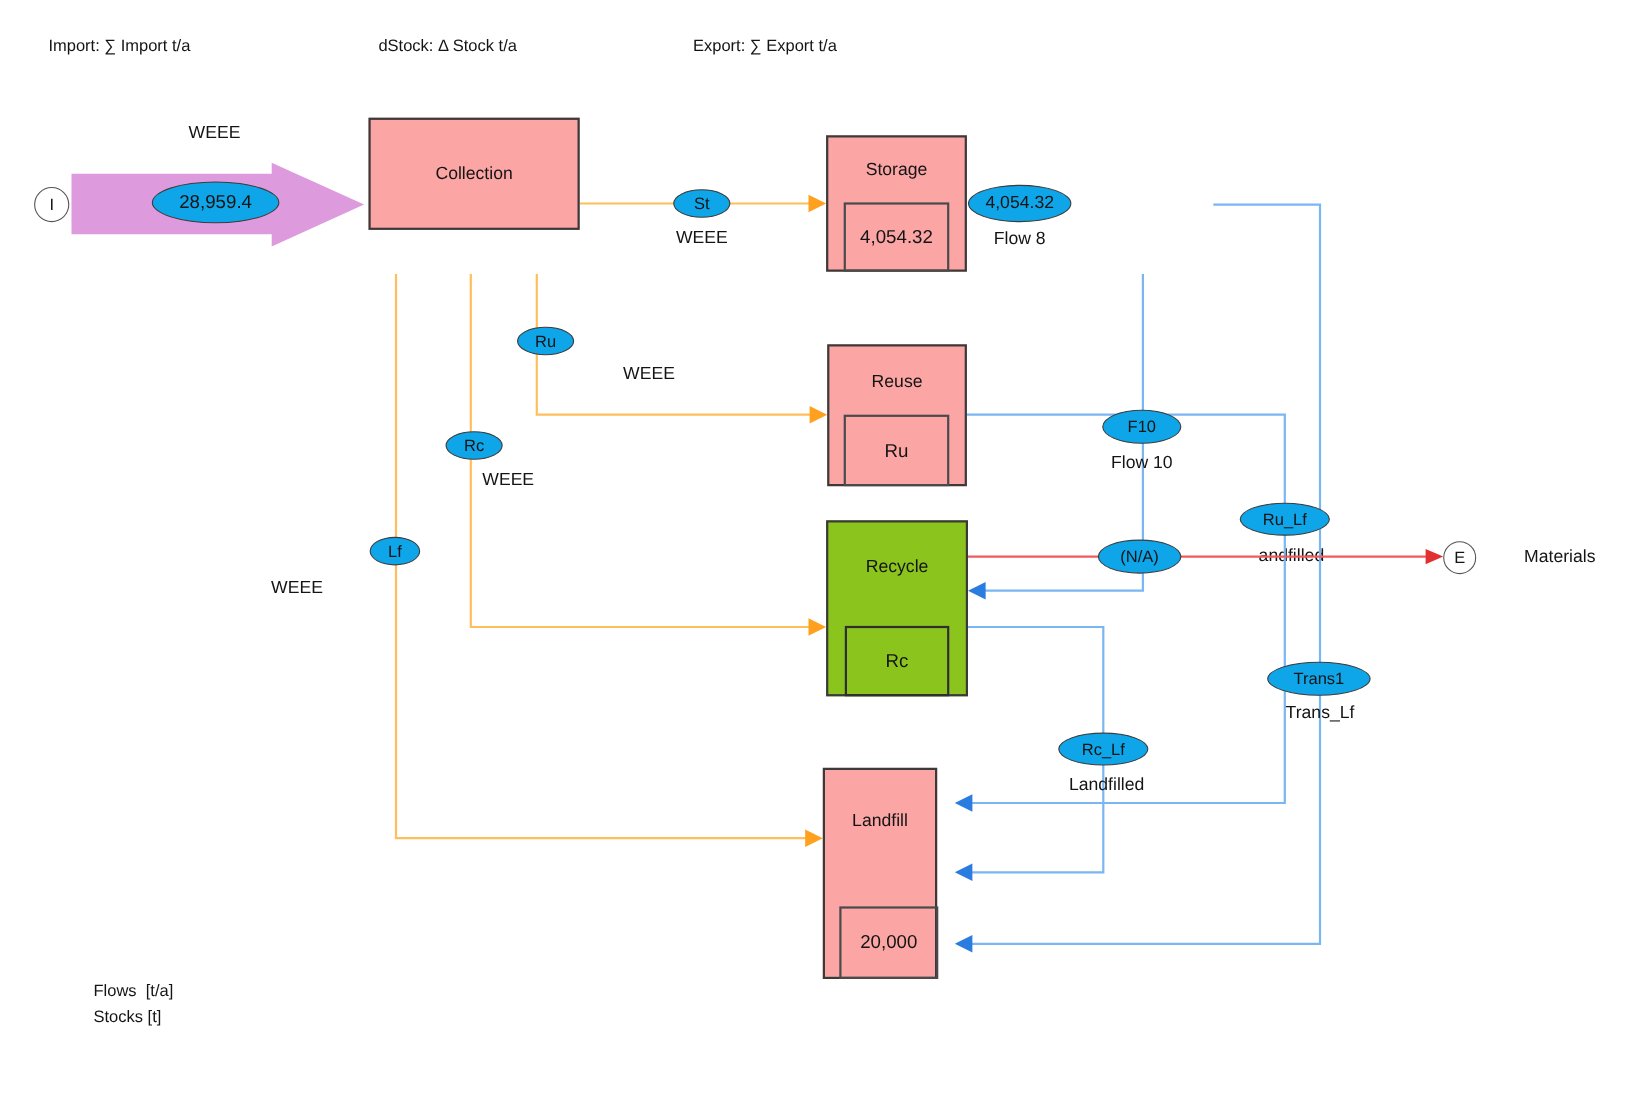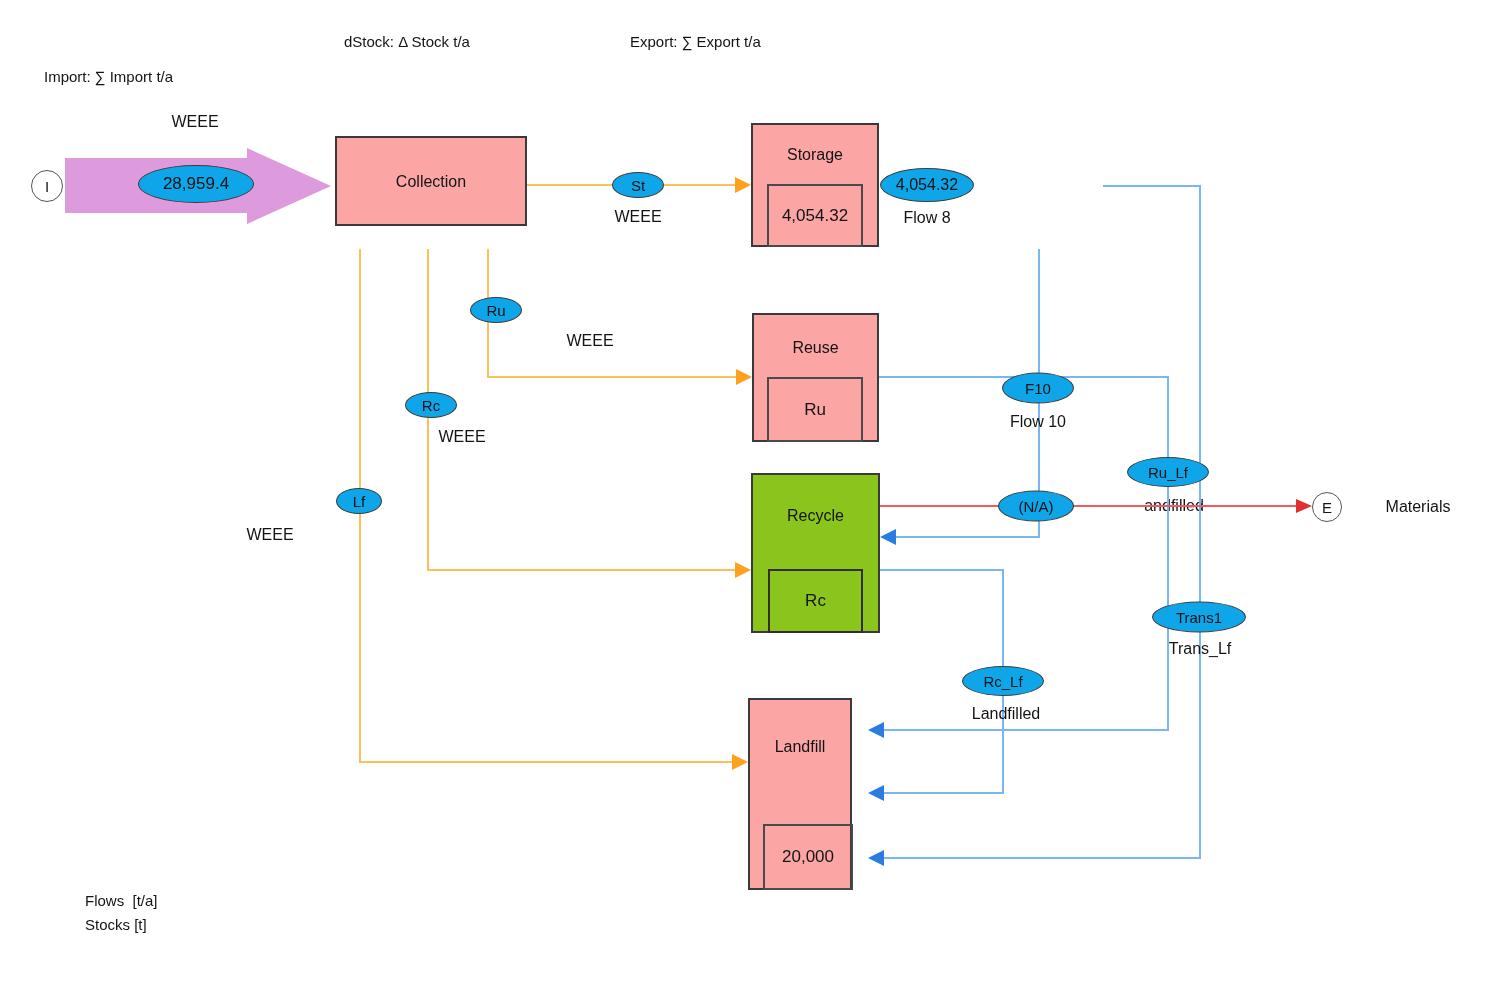--- a/index.html
+++ b/index.html
@@ -32,21 +32,21 @@
   #flow-svg{position:absolute;left:0;top:0;z-index:2;}
   #andfilled-label{z-index:1;}
   .hdr{position:absolute;font-size:15px;white-space:pre;}
   .ftr{position:absolute;font-size:15px;white-space:pre;}
 </style>
 </head>
 <body>
 
 <div id="canvas">
 
-  <div class="hdr" style="left:44px;top:33px;margin-top:35px;">Import: ∑ Import t/a</div>
+  <div class="hdr" style="left:44px;top:33px;">Import: ∑ Import t/a</div>
   <div class="hdr" style="left:344px;top:33px;">dStock: Δ Stock t/a</div>
   <div class="hdr" style="left:630px;top:33px;">Export: ∑ Export t/a</div>
 
   <div class="ftr" style="left:85px;top:892px;">Flows  [t/a]</div>
   <div class="ftr" style="left:85px;top:916px;">Stocks [t]</div>
 
   <div id="andfilled-label" class="lbl" style="left:1174px;top:506px;">andfilled</div>
 
   <svg id="flow-svg" width="1500" height="998" viewBox="0 0 1500 998">
 
@@ -71,21 +71,21 @@
     <polygon points="868,858 884,850 884,866" fill="#2b7ce0"></polygon>
 
     <path d="M880,506 H1302" stroke="#f15b5b" stroke-width="2" fill="none"></path>
     <polygon points="1312,506 1296,499 1296,513" fill="#e03030"></polygon>
   </svg>
 
   <div class="terminal" style="left:47px;top:186px;width:32px;height:32px;">I</div>
   <div class="terminal" style="left:1327px;top:507px;width:30px;height:30px;">E</div>
   <div class="lbl" style="left:1418px;top:507px;">Materials</div>
 
-  <div class="procbox" style="left:335px;top:136px;width:192px;height:90px;">
+  <div class="procbox" style="left:335px;top:107px;width:192px;height:102px;">
     <div class="lbl" style="left:50%;top:51%;">Collection</div>
   </div>
 
   <div class="procbox" style="left:751px;top:123px;width:128px;height:124px;">
     <div class="lbl" style="left:50%;top:25%;">Storage</div>
     <div class="innerbox" style="left:14px;top:59px;width:96px;height:63px;">
       <div class="lbl" style="left:50%;top:50%;font-size:17px;">4,054.32</div>
     </div>
   </div>
 

